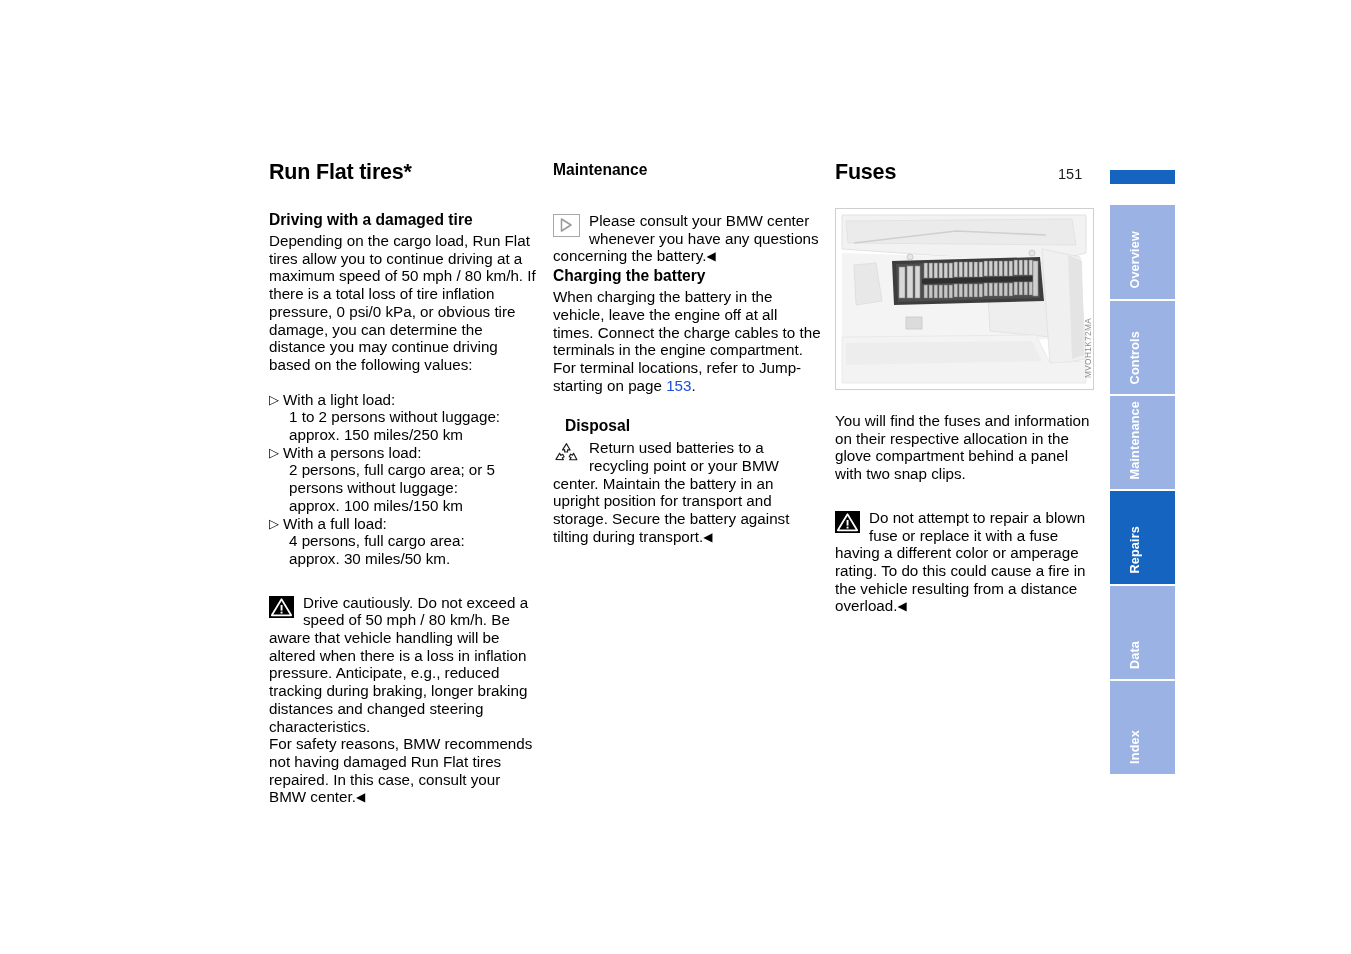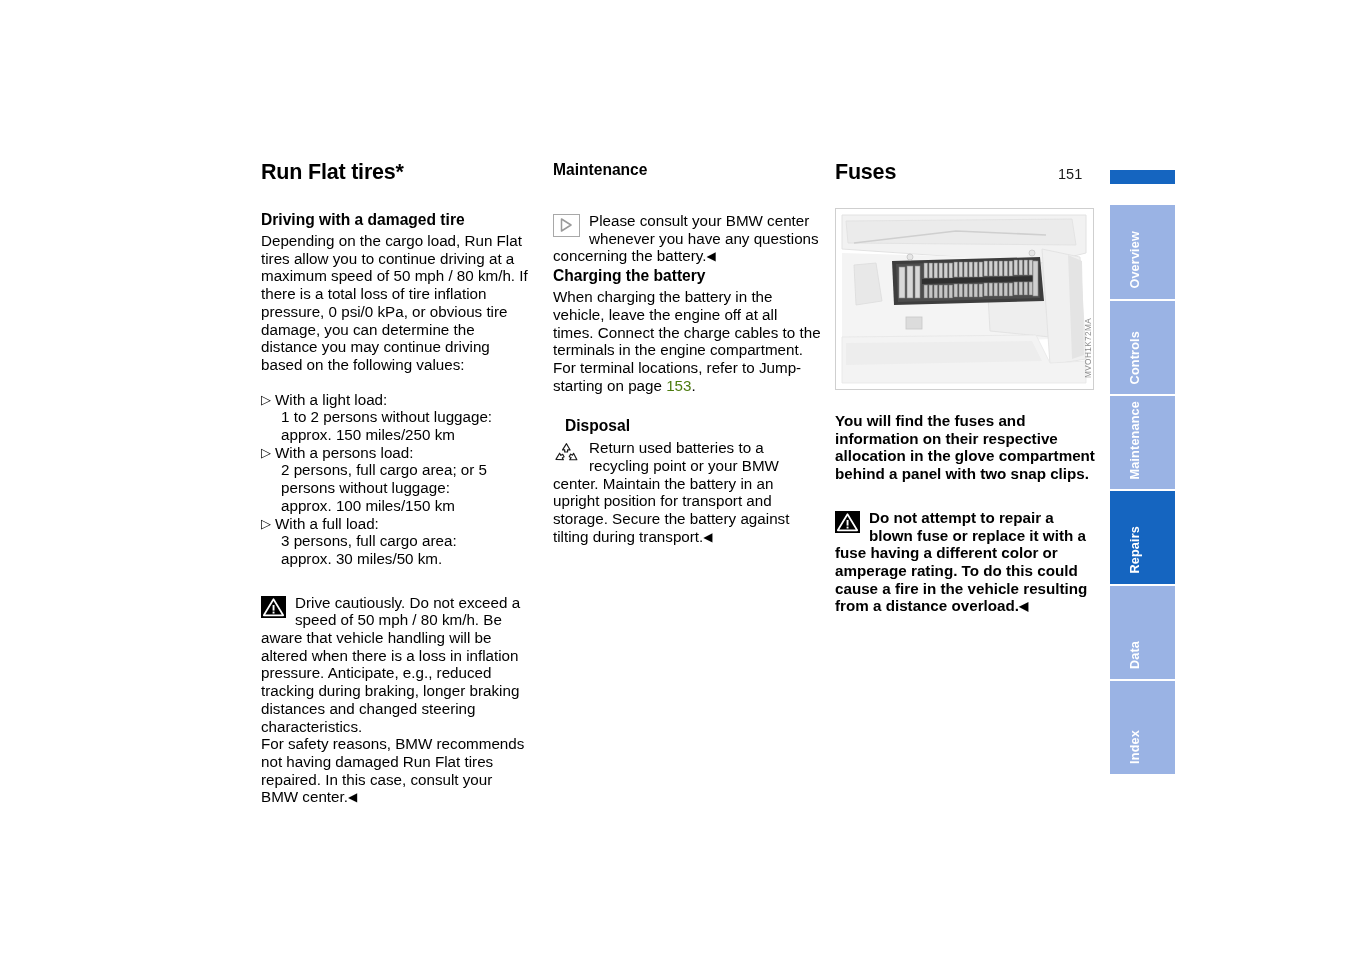--- a/index.html
+++ b/index.html
@@ -23,21 +23,21 @@
     height: 954px;
   }
 
   
   .col {
     position: absolute;
     top: 160px;
     font-size: 15.2px;
     line-height: 17.7px;
   }
-  .col-1 { left: 261px; width: 272px; }
+  .col-1 { left: 269px; width: 272px; }
   .col-2 { left: 553px; width: 268px; }
   .col-3 { left: 835px; width: 260px; }
 
   h1.section-title {
     font-size: 21.5px;
     font-weight: bold;
     margin: 0 0 26px 0;
     letter-spacing: -0.2px;
     line-height: 24px;
   }
@@ -109,21 +109,21 @@
 
   
   .recycle-icon {
     width: 27px;
     height: 25px;
   }
   .recycle-icon svg { display: block; }
 
   
   .xref {
-    color: #4d7c0f;
+    color: #1d4ed8;
   }
 
   
   .endmark {
     font-size: 12px;
     letter-spacing: 0;
     vertical-align: 1px;
   }
 
   
@@ -223,21 +223,21 @@
       </li>
       <li>
         <span class="bul">▷</span>
         <span>With a persons load:</span>
         <span class="sub">2 persons, full cargo area; or 5 persons without luggage:</span>
         <span class="sub">approx. 100 miles/150 km</span>
       </li>
       <li>
         <span class="bul">▷</span>
         <span>With a full load:</span>
-        <span class="sub">3 persons, full cargo area:</span>
+        <span class="sub">4 persons, full cargo area:</span>
         <span class="sub">approx. 30 miles/50 km.</span>
       </li>
     </ul>
 
     <div class="note-block" style="margin-top:26px;">
       <div class="ic warn-icon">
         <svg width="25" height="22" viewBox="0 0 25 22">
           <rect x="0" y="0" width="25" height="22" fill="#000000"></rect>
           <path d="M12.5 3.2 L22.2 19.3 L2.8 19.3 Z" fill="none" stroke="#ffffff" stroke-width="1.7" stroke-linejoin="round"></path>
           <rect x="11.6" y="9.0" width="1.9" height="5.6" fill="#ffffff"></rect>
@@ -367,21 +367,21 @@
       <g fill="#cfcfcf" stroke="#8a8a8a" stroke-width="0.6">
         <rect x="197" y="52" width="5" height="35"></rect>
       </g>
 
       <circle cx="74" cy="48" r="3" fill="#e6e6e6" stroke="#c4c4c4" stroke-width="0.8"></circle>
       <circle cx="196" cy="44" r="3" fill="#e6e6e6" stroke="#c4c4c4" stroke-width="0.8"></circle>
     </svg>
   </div>
   <div class="figure-caption">MVOH1K72MA</div>
 
-  <div class="col" style="left:835px; top:412px; width:260px;font-weight:bold;">
+  <div class="col" style="left:835px; top:412px; width:260px;">
     <p class="body">You will find the fuses and information on their respective allocation in the glove compartment behind a panel with two snap clips.</p>
 
     <div class="note-block" style="margin-top:26px;">
       <div class="ic warn-icon">
         <svg width="25" height="22" viewBox="0 0 25 22">
           <rect x="0" y="0" width="25" height="22" fill="#000000"></rect>
           <path d="M12.5 3.2 L22.2 19.3 L2.8 19.3 Z" fill="none" stroke="#ffffff" stroke-width="1.7" stroke-linejoin="round"></path>
           <rect x="11.6" y="9.0" width="1.9" height="5.6" fill="#ffffff"></rect>
           <rect x="11.6" y="15.6" width="1.9" height="1.9" fill="#ffffff"></rect>
         </svg>

